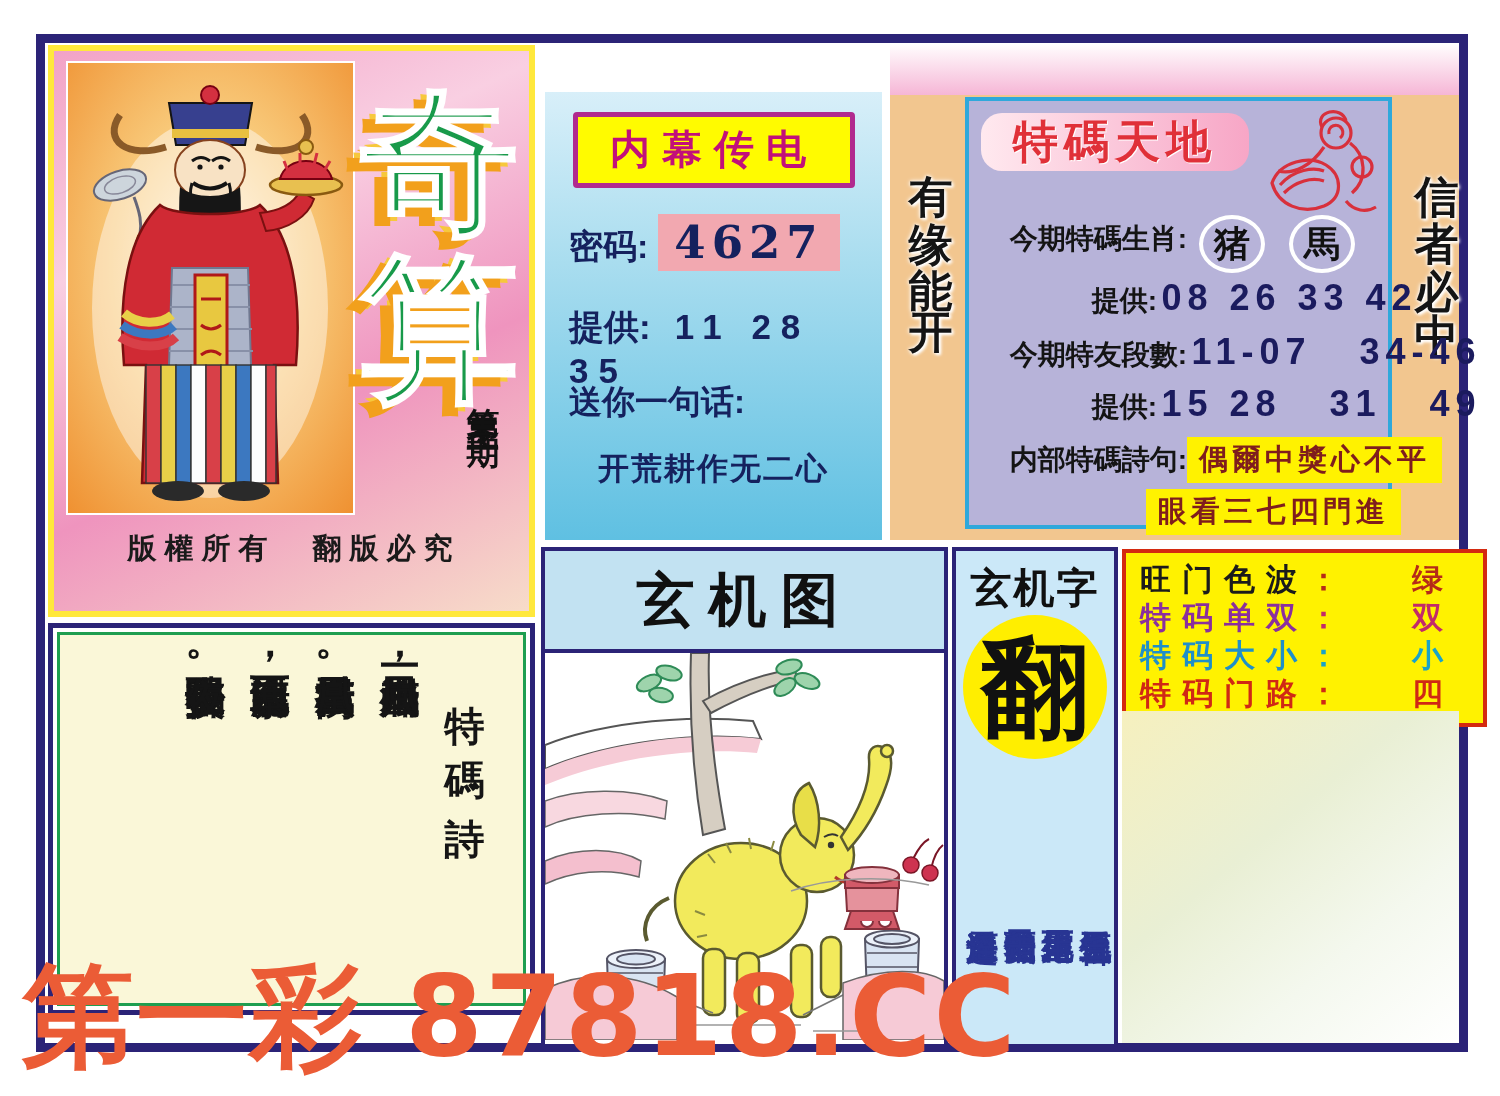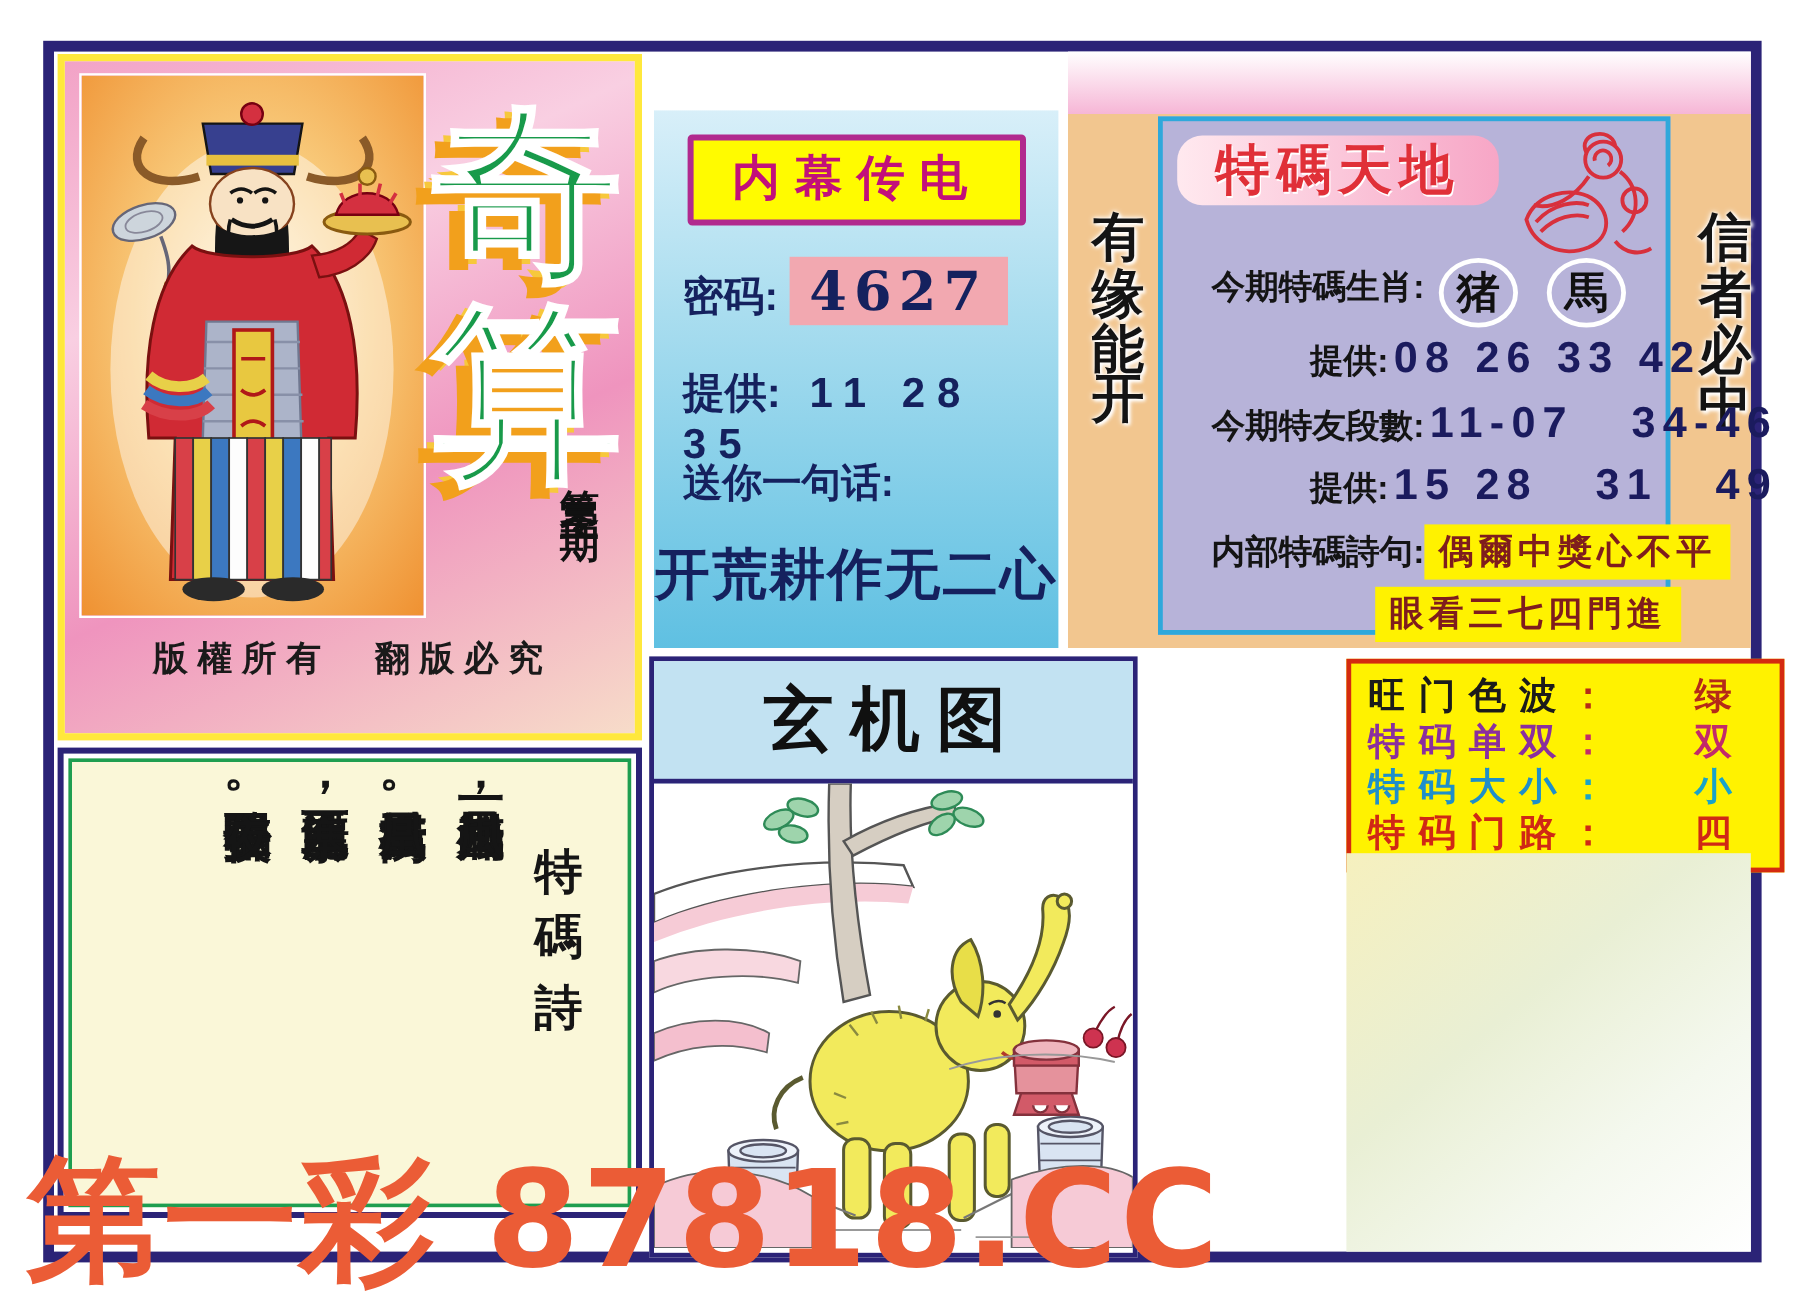--- a/index.html
+++ b/index.html
@@ -33,21 +33,21 @@
   #neimu{position:absolute;left:28px;top:20px;width:272px;height:66px;border:5px solid #B12A8E;
     border-radius:4px;background:#FFFB00;color:#C2107A;font-weight:bold;font-size:40px;
     letter-spacing:12px;text-align:center;line-height:64px;}
   .ink{color:#15215E;}
   #pw-row{position:absolute;left:24px;top:122px;font-size:34px;font-weight:bold;}
   #pw-val{display:inline-block;background:#F2A8B0;padding:2px 16px;margin-left:10px;
     font-family:"DejaVu Serif",serif;font-size:45px;letter-spacing:6px;}
   #offer-row{position:absolute;left:24px;top:212px;font-size:35px;font-weight:bold;}
   #offer-val{letter-spacing:10px;margin-left:24px;}
   #gift-row{position:absolute;left:24px;top:288px;font-size:33px;font-weight:bold;}
-  #slogan{position:absolute;left:0;top:356px;width:100%;text-align:center;font-size:46px;
+  #slogan{position:absolute;left:0;top:356px;width:100%;text-align:center;font-size:31px;
     font-weight:bold;letter-spacing:2px;}
   
   #pic-box{left:541px;top:547px;width:399px;height:493px;border:4px solid #2B2377;background:#fff;}
   #pic-head{position:absolute;left:0;top:0;width:100%;height:98px;background:#C2E2F2;
     border-bottom:4px solid #2B2377;text-align:center;line-height:98px;font-size:58px;
     font-weight:bold;letter-spacing:14px;color:#101010;}
   #pic-art{position:absolute;left:0;top:102px;width:399px;height:387px;}
   
   #pink-strip{left:890px;top:43px;width:569px;height:52px;
     background:linear-gradient(180deg,#FFFFFF 0%,#F6B6D6 100%);}
@@ -300,20 +300,30 @@
       <span class="zlabel">提供:</span> <span class="znum">15 28   31   49</span>
     </div>
     <div class="zrow" style="top:318px;">
       <span class="zlabel">内部特碼詩句:</span><span class="yhl">偶爾中獎心不平</span>
     </div>
     <div class="zrow" style="top:370px;left:150px;">
       <span class="yhl">眼看三七四門進</span>
     </div>
   </div>
 
+  <div id="word-box" class="abs">
+    <div id="word-title">玄机字</div>
+    <div id="word-circle">翻</div>
+    <div id="word-verse">
+      <div>上得九天领玉旨</div>
+      <div>下得地上日露生</div>
+      <div>复雨翻云任我走</div>
+      <div>海角天涯自逍遥</div>
+    </div>
+  </div>
 
   <div id="fortune" class="abs">
     <div class="frow">
       <span class="lab" style="color: rgb(27, 27, 27);">旺门色波</span>
         <span style="color: rgb(181, 42, 24);">：</span>
         <span class="val" style="color: rgb(181, 42, 24);">绿</span>
     </div>
     <div class="frow">
       <span class="lab" style="color: rgb(138, 47, 158);">特码单双</span>
         <span style="color: rgb(194, 42, 106);">：</span>

